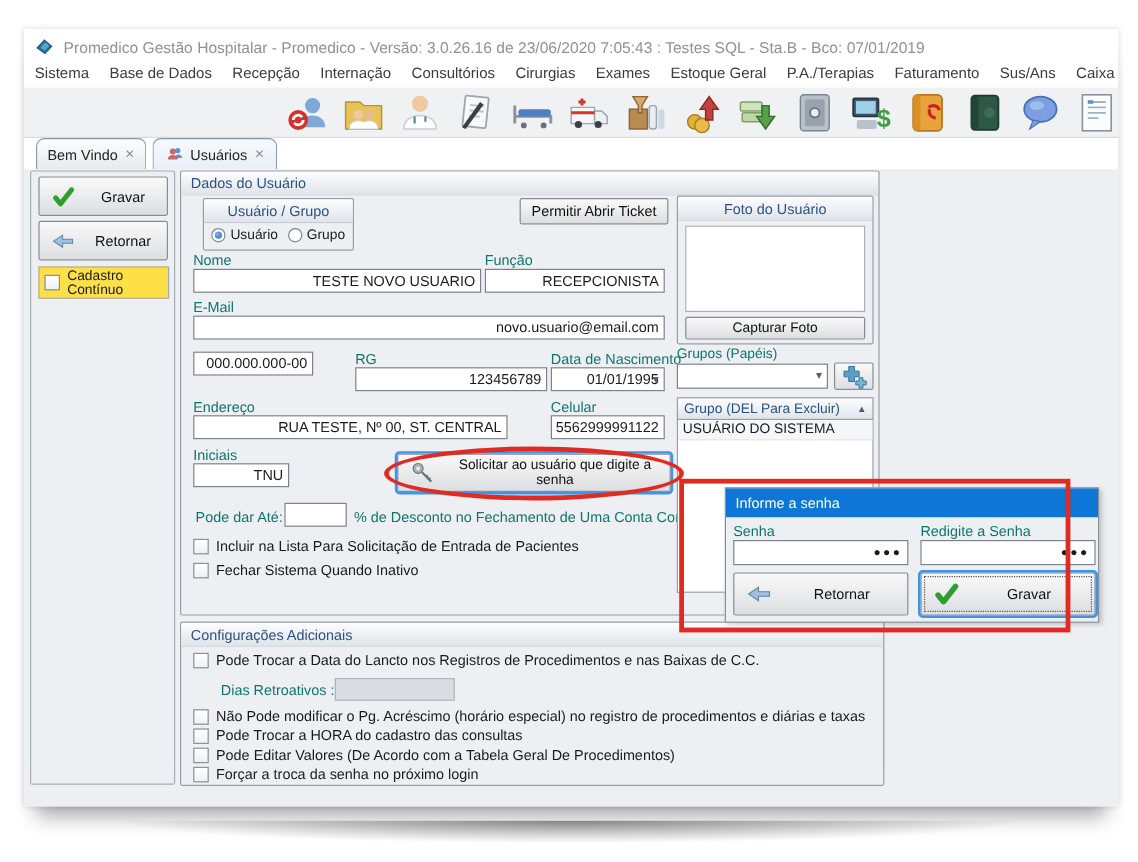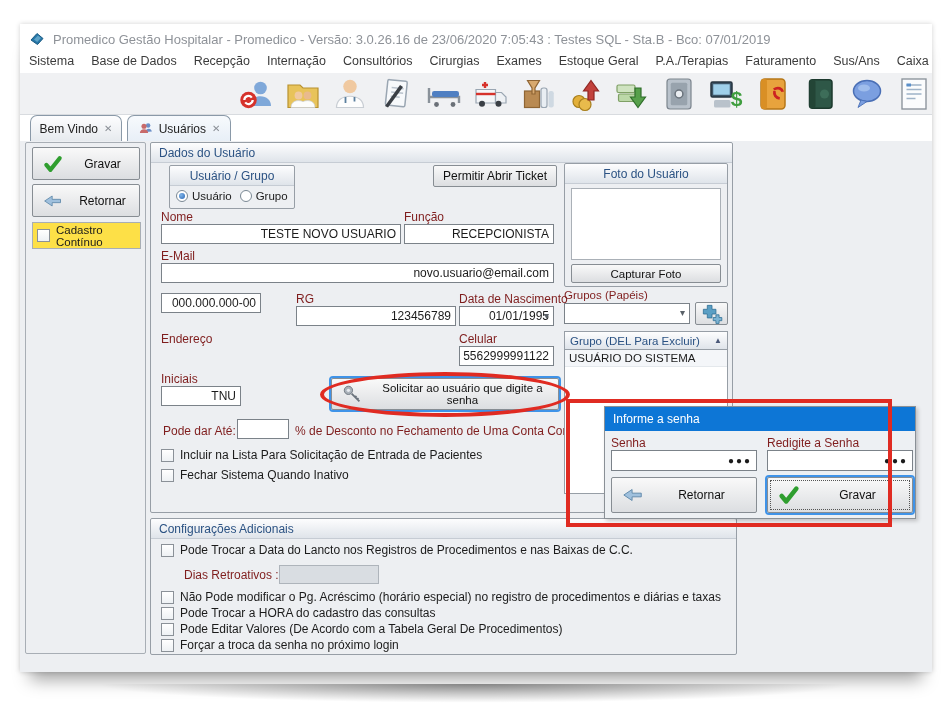--- a/index.html
+++ b/index.html
@@ -34,21 +34,21 @@
   .tab-close { color:#8a8f96; font-size:10px; }
 
   .content { position:absolute; left:0; top:117px; width:100%; height:531px; background:#edeff2; }
 
   .panel { position:absolute; border:1px solid #979ea6; background:#edeff2; border-radius:2px; }
   .grp-header { position:absolute; left:0; top:0; width:100%; height:20px;
                 background:linear-gradient(#fdfdfe,#dfe4ea); border-bottom:1px solid #c6ccd4;
                 color:#2b5283; font-size:12px; display:flex; align-items:center; padding:0 8px; border-radius:2px 2px 0 0; }
   .grp-header.center { justify-content:center; }
 
-  .lbl { position:absolute; font-size:12px; color:#7f1d1d; white-space:nowrap; }
+  .lbl { position:absolute; font-size:12px; color:#0f766e; white-space:nowrap; }
   .field { position:absolute; height:20px; background:#fff; border:1px solid #7b8289; font-size:12px;
            display:flex; align-items:center; padding:0 4px; white-space:nowrap; overflow:hidden;justify-content:flex-end; }
   .field.disabled { background:#d9dde2; border-color:#aeb4bb; }
   .dd { position:absolute; right:4px; top:3px; font-size:10px; color:#5a6168; }
 
   .btn { background:linear-gradient(#f9f9f9,#dcdee1); border:1px solid #878d93; border-radius:2px;
          font-size:12px; color:#111; display:flex; align-items:center; justify-content:center; cursor:default; }
   .btn.icon-btn { justify-content:flex-start; padding-left:10px; gap:9px; }
   .btn.icon-btn .btxt { flex:1; text-align:center; padding-right:6px; }
 
@@ -273,20 +273,23 @@
           <span>123456789</span>
         </div>
 
       <div class="lbl" style="left:308px; top:149px;">Data de Nascimento</div>
       <div class="field" style="left:308px; top:163px; width:95px;">
           <span>01/01/1995</span>
           <span class="dd">▾</span>
         </div>
 
       <div class="lbl" style="left:10px; top:189px;">Endereço</div>
+      <div class="field" style="left:10px; top:203px; width:262px;">
+          <span>RUA TESTE, Nº 00, ST. CENTRAL</span>
+        </div>
 
       <div class="lbl" style="left:308px; top:189px;">Celular</div>
       <div class="field" style="left:308px; top:203px; width:95px;">
           <span>5562999991122</span>
         </div>
 
       <div class="lbl" style="left:10px; top:229px;">Iniciais</div>
       <div class="field" style="left:10px; top:243px; width:80px;">
           <span>TNU</span>
         </div>

